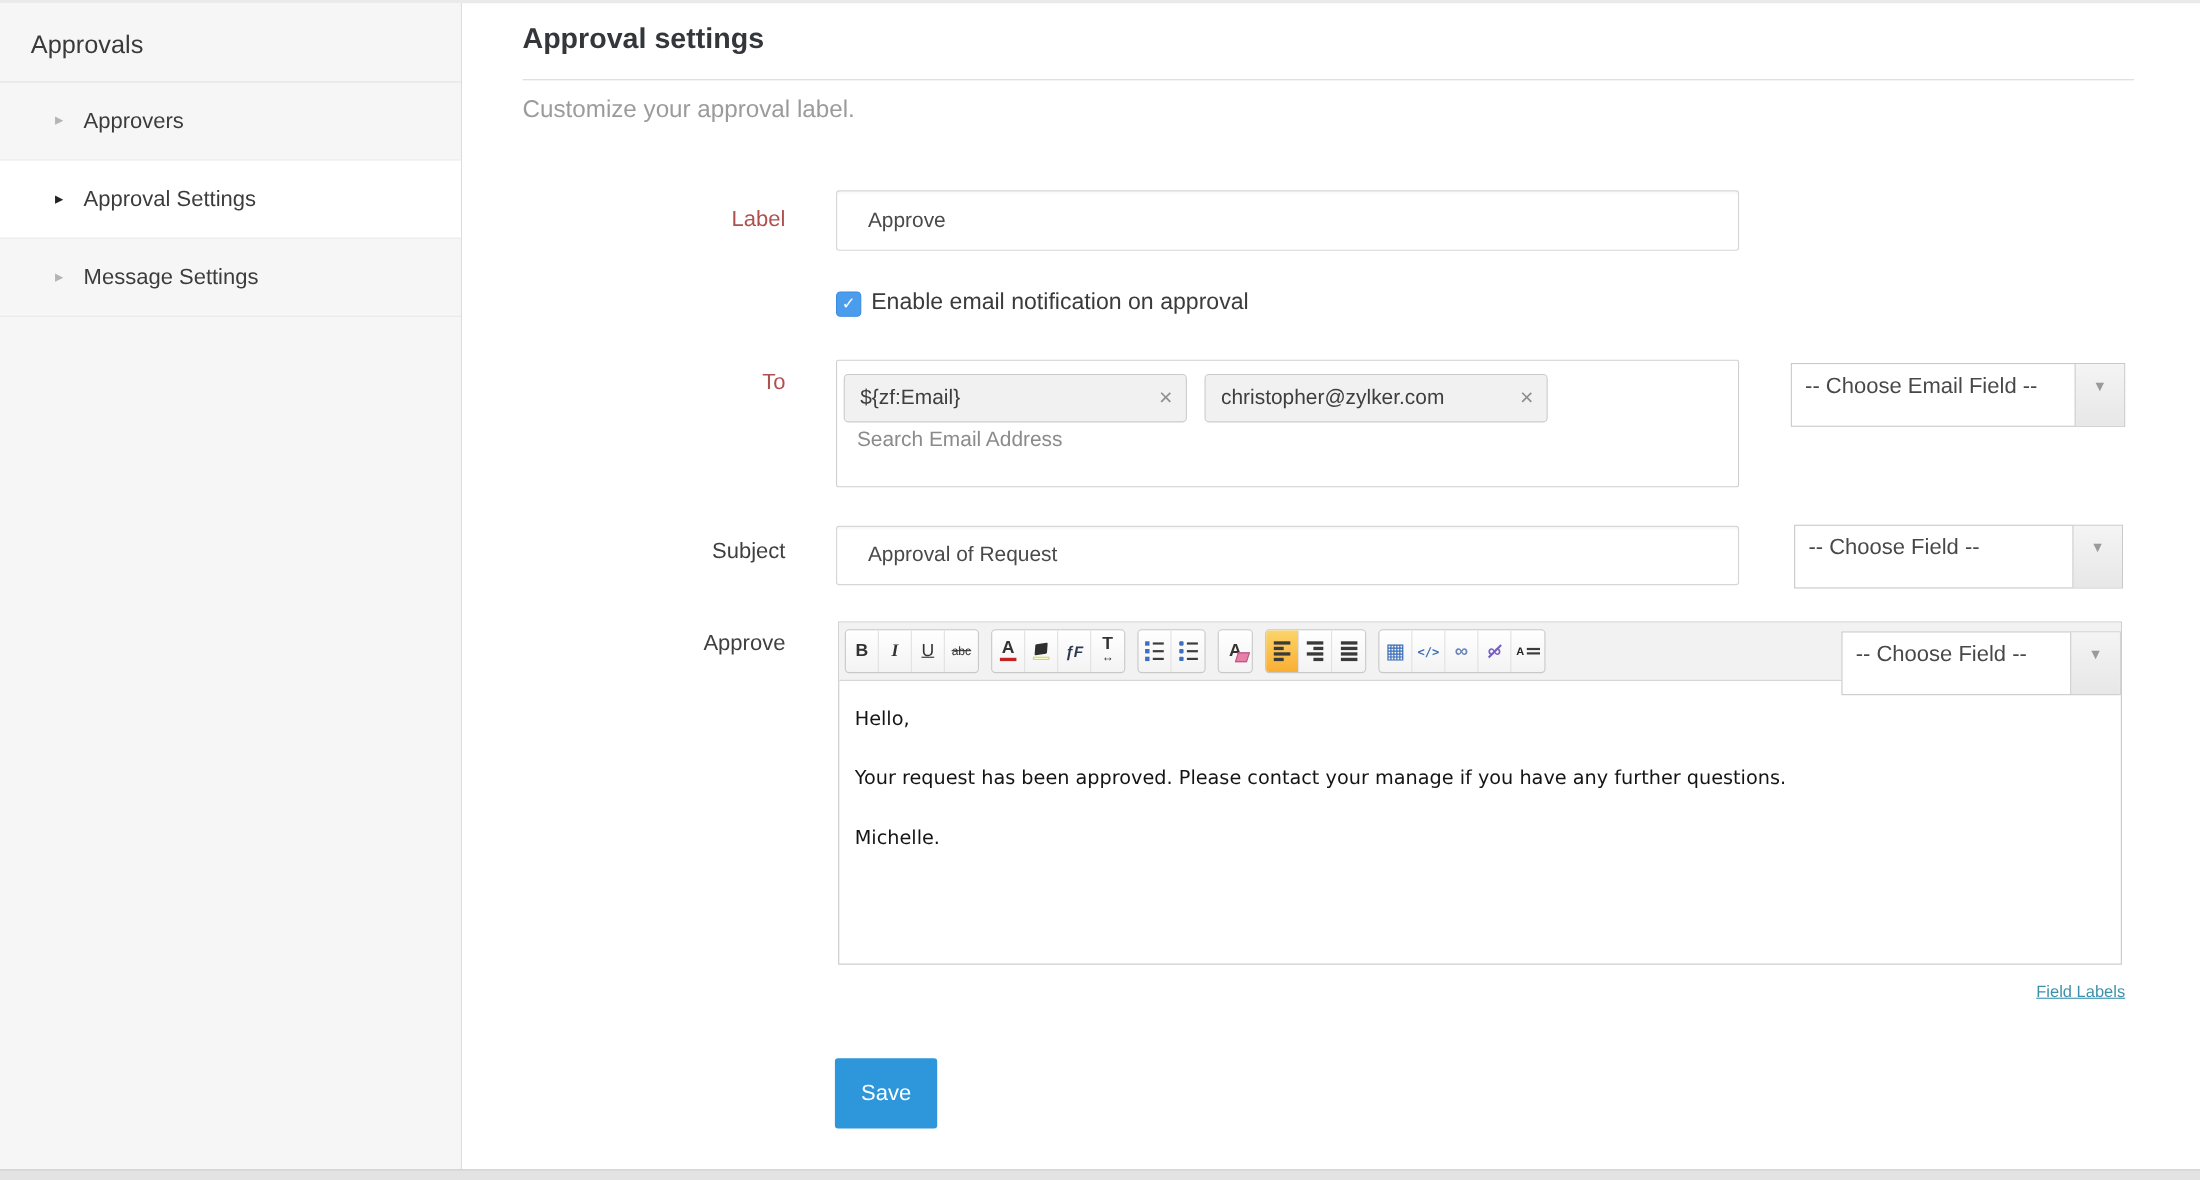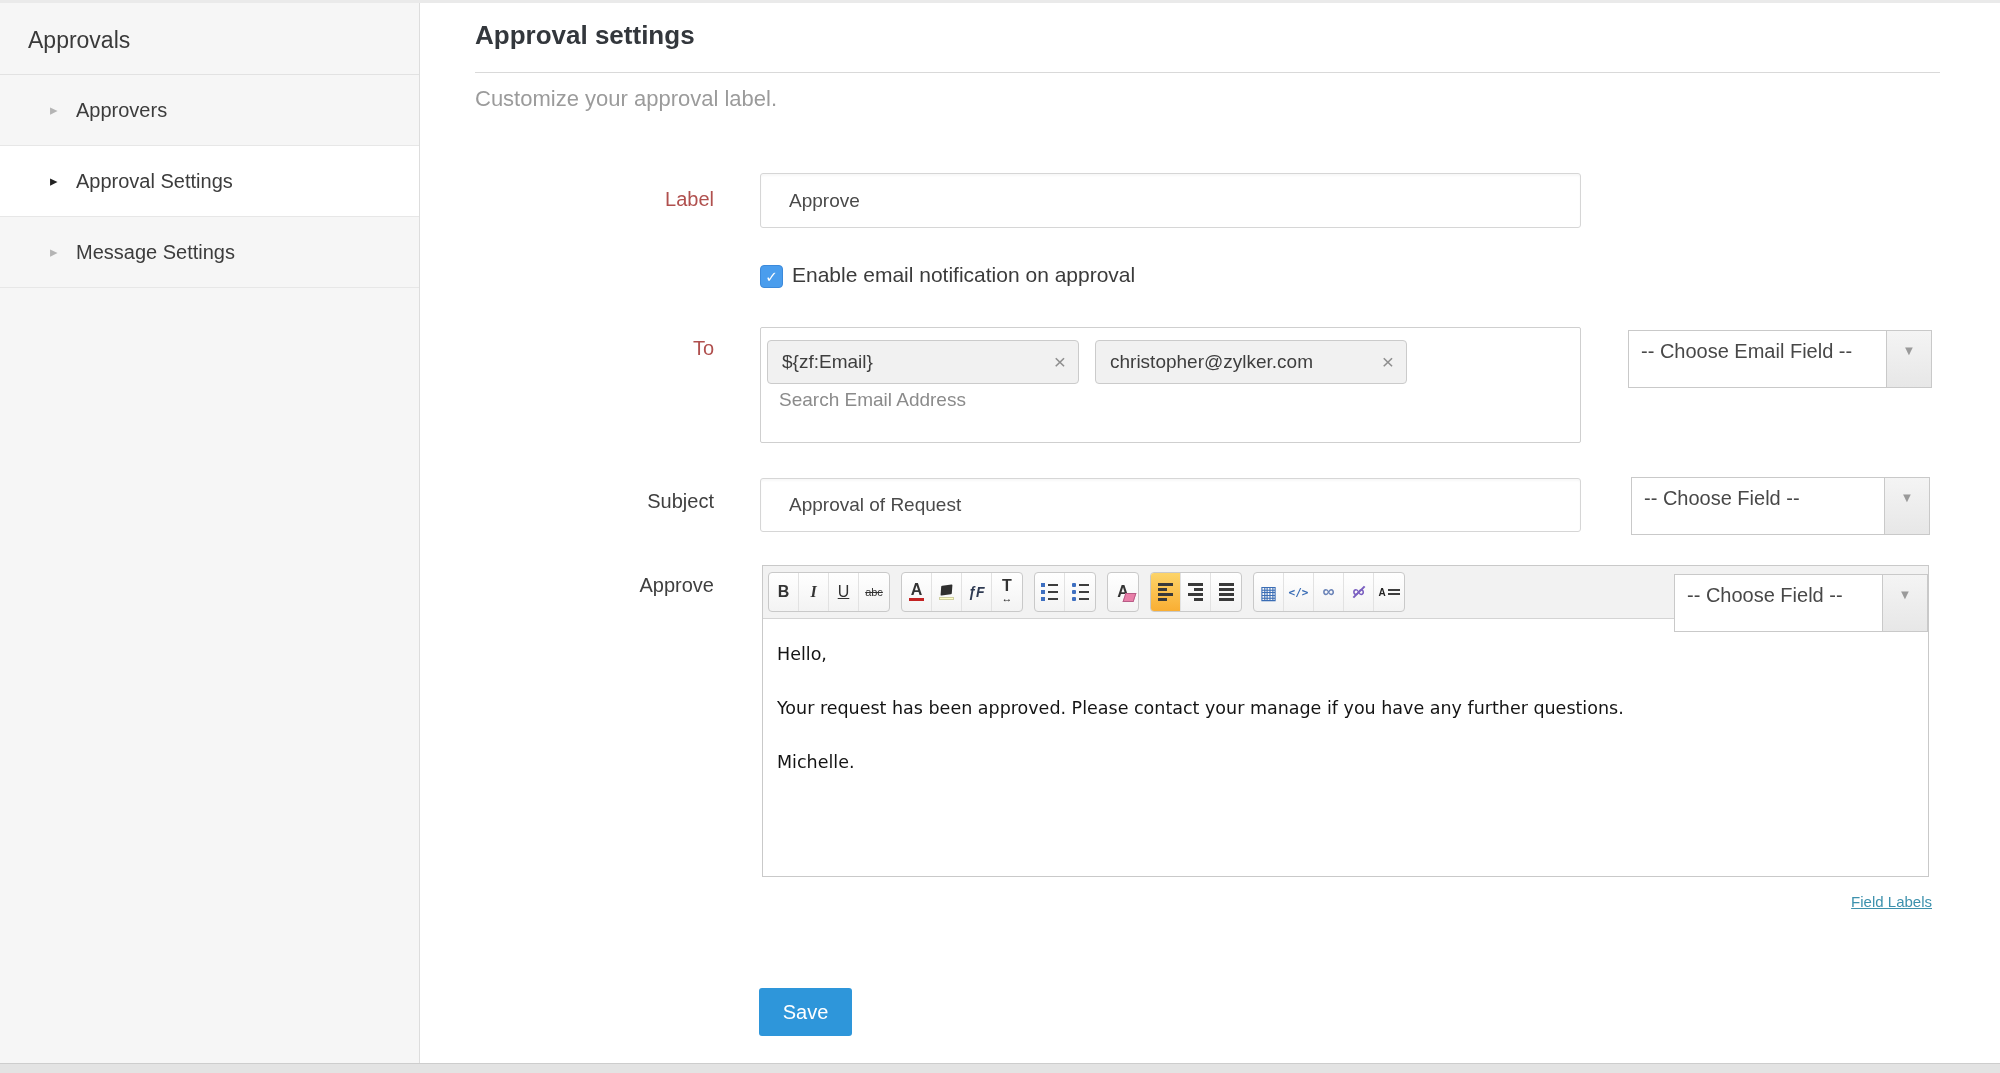--- a/index.html
+++ b/index.html
@@ -88,22 +88,22 @@
   .g-link{color:#6b84b8;font-size:17px;font-weight:bold;}
   .g-unlink{color:#7a5fc0;font-size:17px;font-weight:bold;position:relative;}
   .slash{position:absolute;width:16px;height:2px;background:#7a5fc0;transform:rotate(-45deg);}
   .g-fields{display:flex;align-items:center;gap:2px;}
   .tinyA{font-size:10px;font-weight:bold;color:#222;}
   .ed-dd{left:911px;top:8px;width:254px;}
   .ed-body{padding:22px 14px;font-family:"DejaVu Sans",sans-serif;font-size:17.5px;color:#141414;}
   .ed-line{min-height:27px;line-height:27px;white-space:pre-wrap;}
 
   .field-labels{position:absolute;right:68px;top:893px;font-size:15px;color:#3d91ad;text-decoration:underline;cursor:pointer;}
-  .save-btn{position:absolute;left:759px;top:962px;width:93px;height:48px;background:#2e96da;border:none;border-radius:3px;
-            color:#fff;font-size:20px;font-family:inherit;cursor:pointer;margin-top:26px;}
+  .save-btn{position:absolute;left:759px;top:962px;width:93px;height:64px;background:#2e96da;border:none;border-radius:3px;
+            color:#fff;font-size:20px;font-family:inherit;cursor:pointer;}
   .bottombar{position:absolute;left:0;right:0;bottom:0;height:9px;background:#e3e3e3;border-top:1px solid #cdcdcd;}
 </style>
 </head>
 <body>
 
 <div class="page">
   <div class="topline"></div>
 
   <aside class="sidebar">
     <div class="sb-title">Approvals</div>

